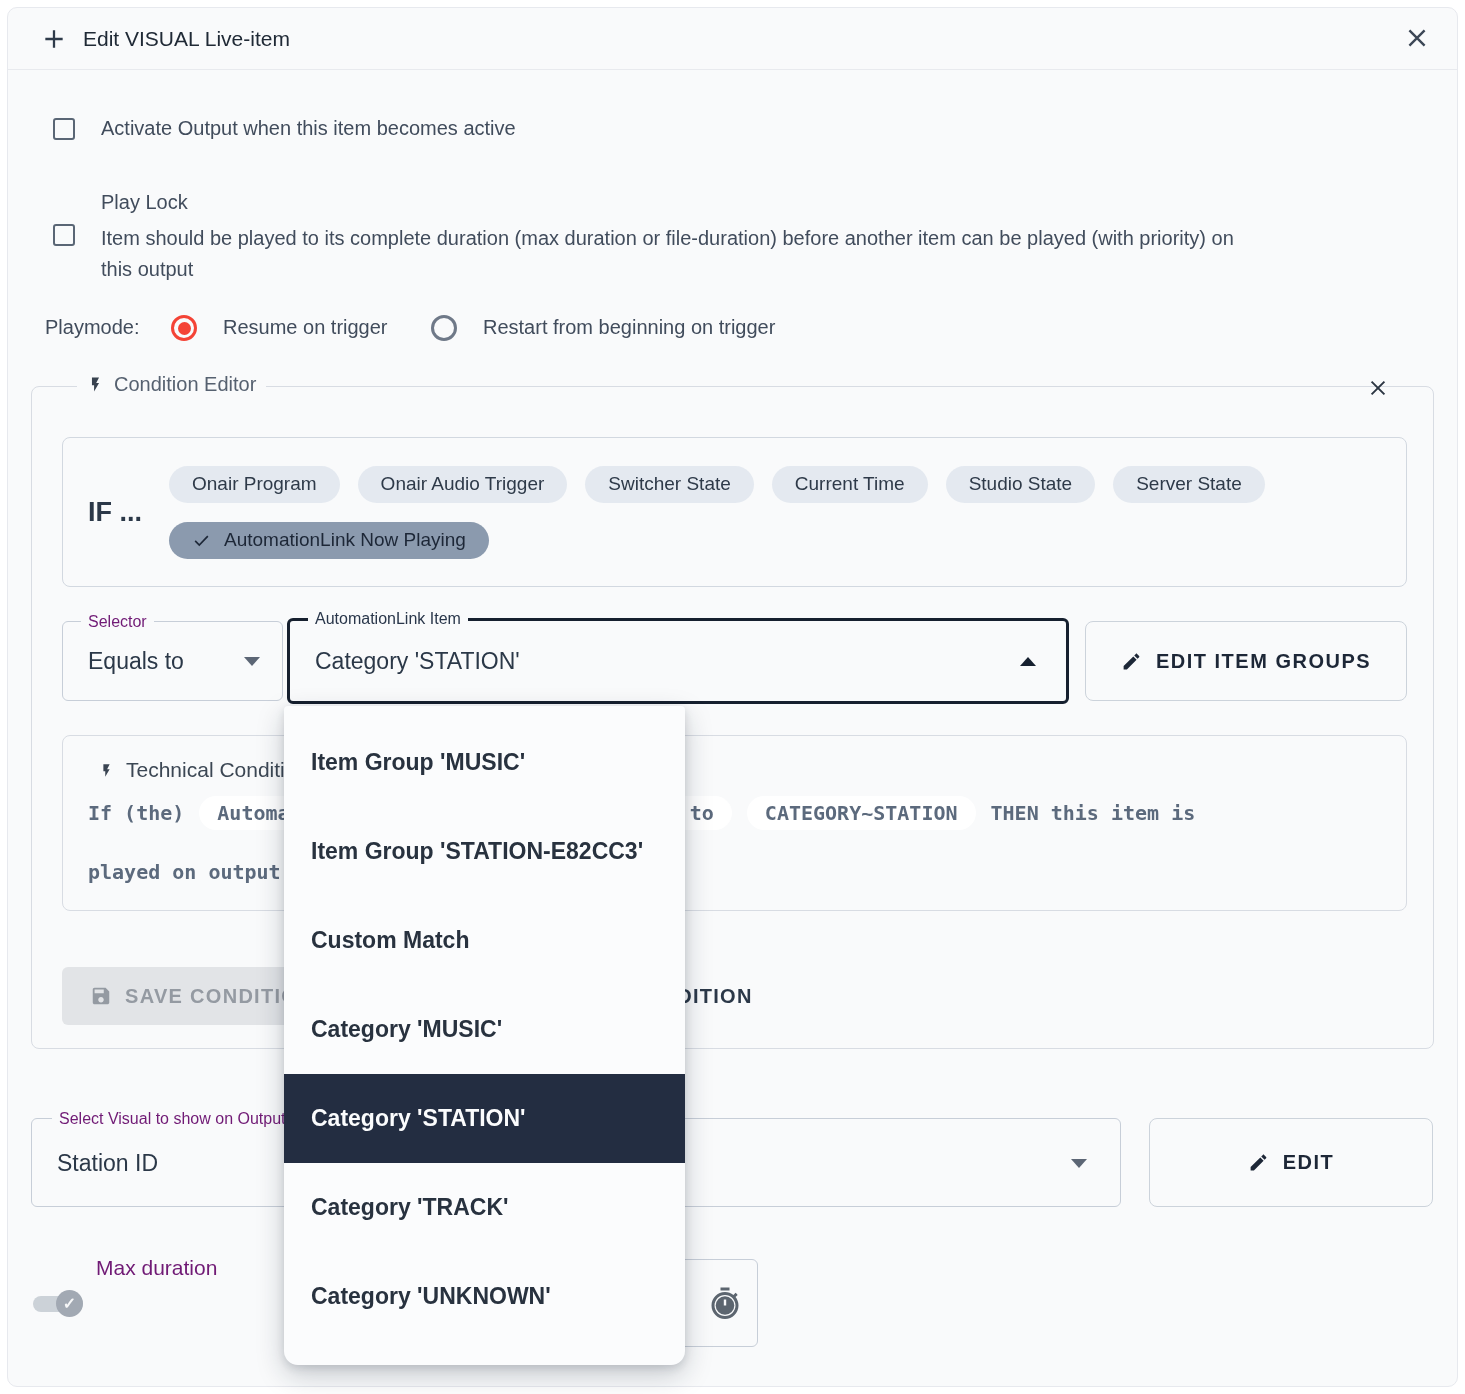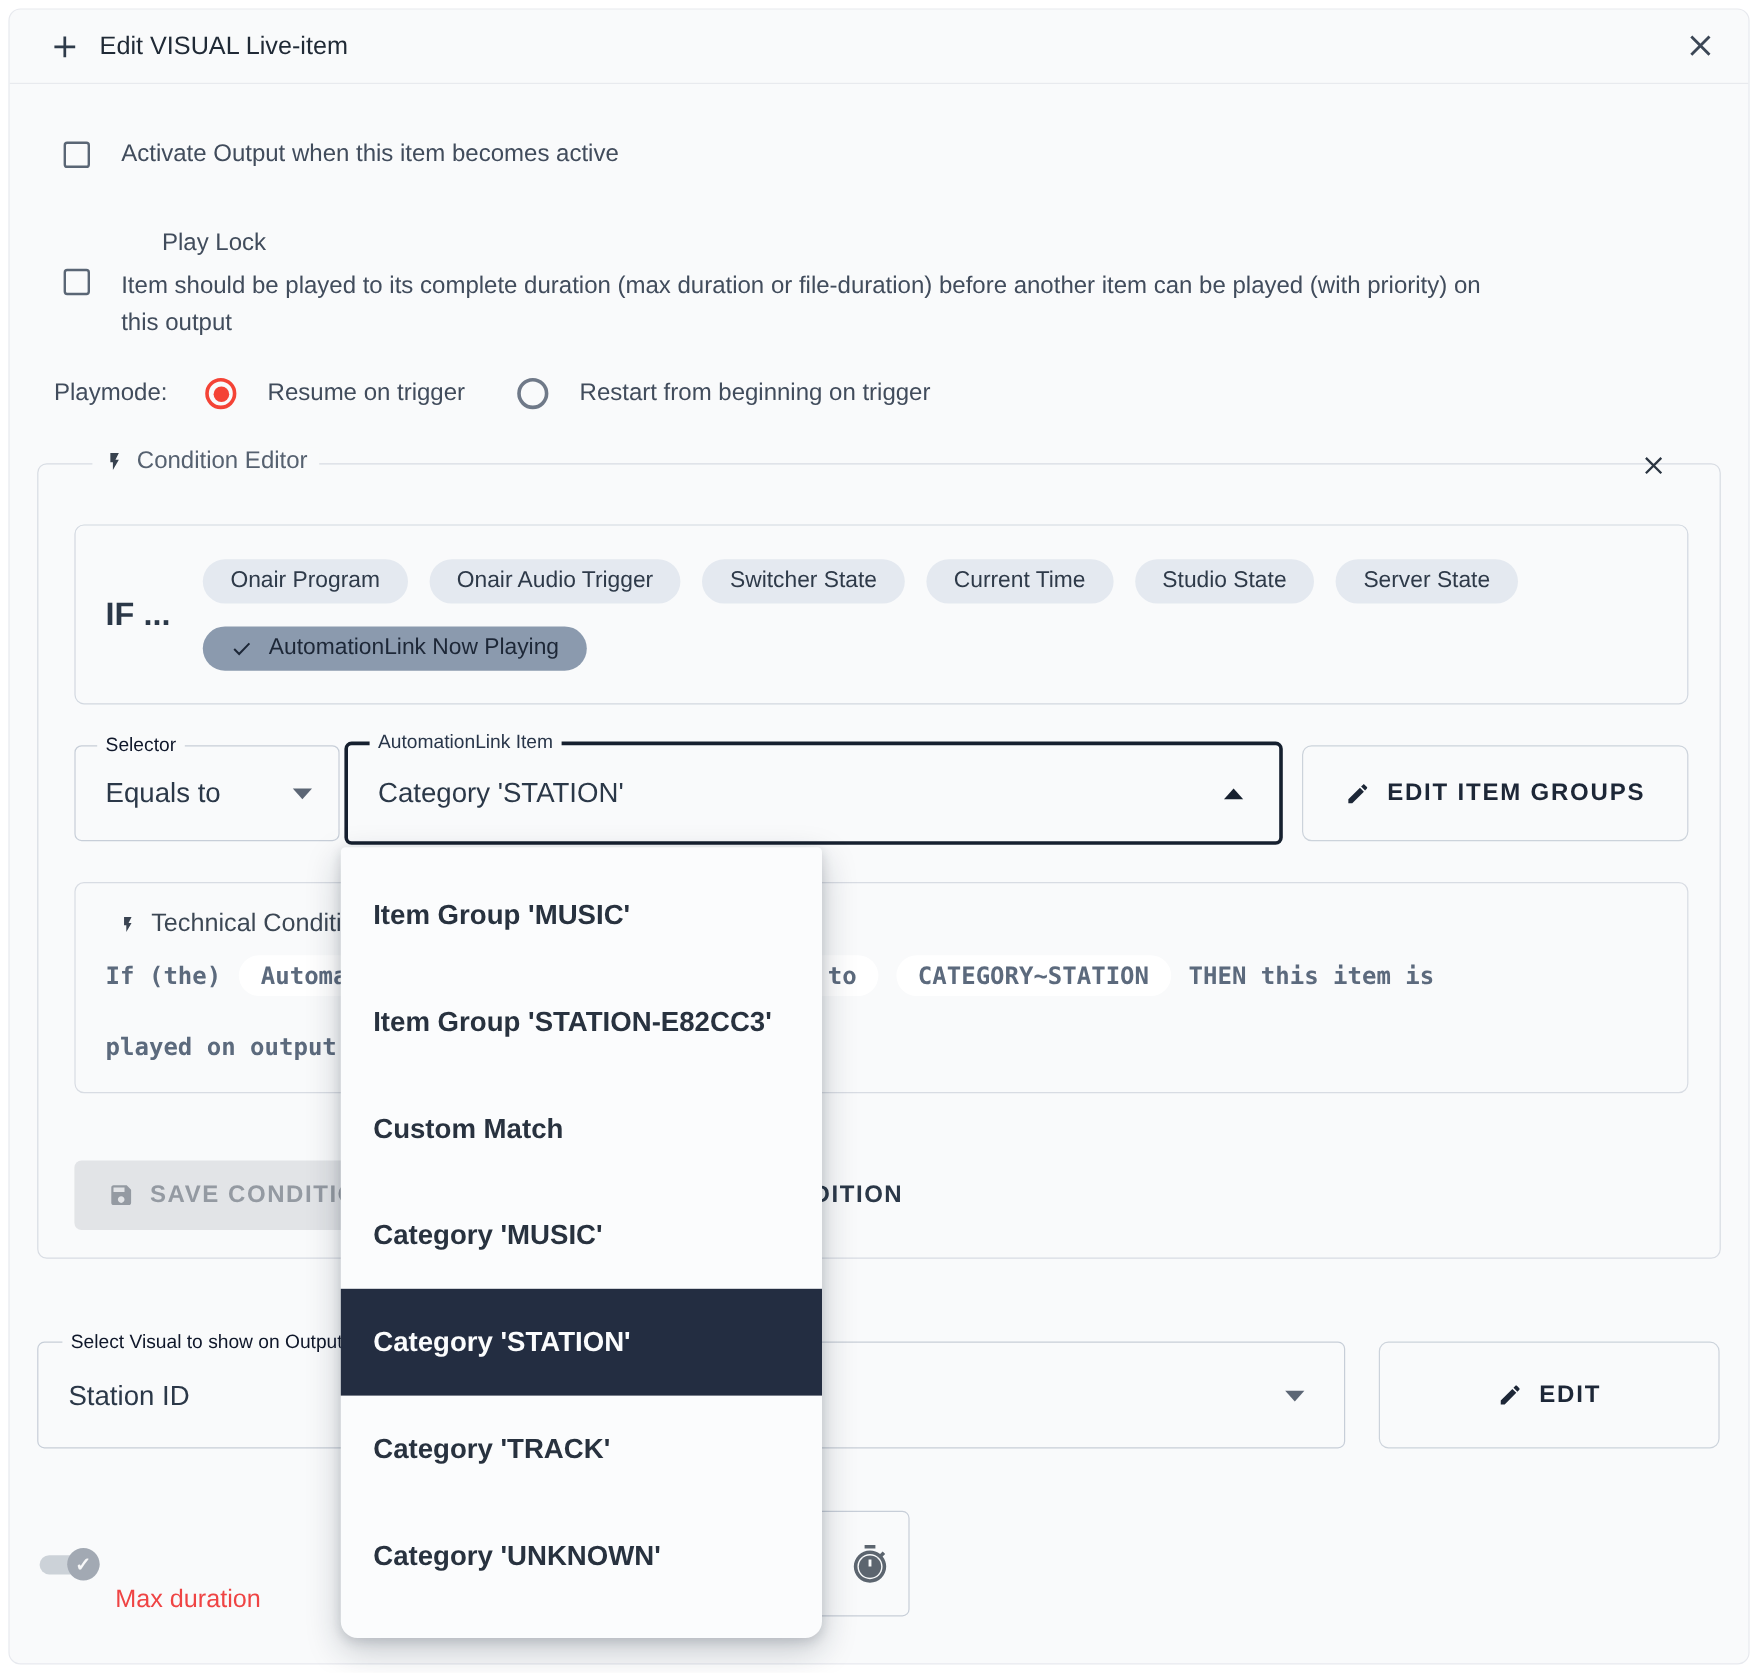--- a/index.html
+++ b/index.html
@@ -39,21 +39,21 @@
   .if-label { font-size:27px; font-weight:700; color:#2b3848; margin:0 27px 0 25px; white-space:nowrap; }
   .chips { display:flex; flex-wrap:wrap; column-gap:18px; row-gap:19px; width:1258px; align-items:center; }
   .chip { height:37px; border-radius:19px; background:#e4e9f0; display:flex; align-items:center;
           padding:0 23px; font-size:19px; font-weight:500; color:#2e3a49; white-space:nowrap; cursor:pointer; }
   .chip.selected { background:#8b9aae; color:#1d2737; }
   .chip.selected svg { margin-right:13px; }
 
   
   .fld { position:absolute; border:1px solid #c7ced8; border-radius:6px; background:transparent; }
   .fld .flabel { position:absolute; left:18px; top:-9px; background:#f9fafb; padding:0 7px;
-                 font-size:16px; color:#0f172a; white-space:nowrap; }
+                 font-size:16px; color:#701a75; white-space:nowrap; }
   .fld .fvalue { position:absolute; left:25px; top:50%; transform:translateY(-50%);
                  font-size:23px; color:#2b3848; white-space:nowrap; }
   .fld.focused { border:3px solid #16202f; }
   .fld.focused .flabel { color:#29364a; font-weight:500; top:-11px; }
   .caret-down { position:absolute; right:22px; top:50%; margin-top:-4px; width:0; height:0;
                 border-left:8px solid transparent; border-right:8px solid transparent; border-top:9px solid #5c6675; }
   .caret-up { position:absolute; right:30px; top:50%; margin-top:-4px; width:0; height:0;
               border-left:8px solid transparent; border-right:8px solid transparent; border-bottom:9px solid #16202f; }
 
   .btn-outline { position:absolute; border:1px solid #ccd3db; border-radius:8px; display:flex;
@@ -75,21 +75,21 @@
               font-size:20px; font-weight:600; letter-spacing:1.3px; color:#949aa2; }
   .btn-delete { position:absolute; left:489px; top:580px; width:246px; height:58px; display:flex;
                 align-items:center; justify-content:center; font-size:20px; font-weight:600;
                 letter-spacing:1.3px; color:#2b3848; cursor:pointer; }
 
   
   .toggle-track { position:absolute; left:25px; top:1288px; width:50px; height:16px; border-radius:8px; background:#ccd2d8; }
   .toggle-thumb { position:absolute; left:48px; top:1282px; width:27px; height:27px; border-radius:50%;
                   background:#a2a9b3; display:flex; align-items:center; justify-content:center;
                   color:rgba(255,255,255,0.9); font-size:16px; font-weight:700; }
-  .maxdur-label { position:absolute; left:88px; top:1313px; font-size:21px; color:#ef4444; }
+  .maxdur-label { position:absolute; left:88px; top:1248px; font-size:21px; color:#701a75; }
   .timer-field { position:absolute; left:533px; top:1251px; width:217px; height:88px;
                  border:1px solid #c7ced8; border-radius:6px; }
   .timer-icon { position:absolute; right:14px; top:26px; }
 
   
   .menu { position:absolute; left:276px; top:698px; width:401px; height:659px; background:#fbfcfd;
           border-radius:4px 4px 14px 14px; padding:12px 0 17px 0; z-index:40;
           box-shadow:0 10px 28px rgba(20,30,50,0.22), 0 3px 9px rgba(20,30,50,0.13);font-weight:bold; }
   .menu-item { height:89px; display:flex; align-items:center; padding-left:27px; font-size:23px;
                color:#28323f; cursor:pointer; white-space:nowrap; }
@@ -107,21 +107,21 @@
       </svg>
       <div class="hdr-title">Edit VISUAL Live-item</div>
       <svg class="hdr-close" viewBox="0 0 24 24">
         <path d="M5 5l14 14M19 5L5 19" stroke="#3c4756" stroke-width="2.2" fill="none"></path>
       </svg>
     </div>
 
     <div class="cbx" style="left:45px; top:110px;"></div>
     <div class="lbl" style="left:93px; top:109px;">Activate Output when this item becomes active</div>
 
-    <div class="lbl" style="left:93px; top:183px;margin-left:34px;">Play Lock</div>
+    <div class="lbl" style="left:93px; top:183px;">Play Lock</div>
     <div class="cbx" style="left:45px; top:216px;"></div>
     <div class="desc">
       <span>Item should be played to its complete duration (max duration or file-duration) before another item can be played (with priority) on</span>
       <span>this output</span>
     </div>
 
     <div class="lbl" style="left:37px; top:308px;">Playmode:</div>
     <div class="radio sel" style="left:163px; top:307px;"></div>
     <div class="lbl" style="left:215px; top:308px;">Resume on trigger</div>
     <div class="radio unsel" style="left:423px; top:307px;"></div>

